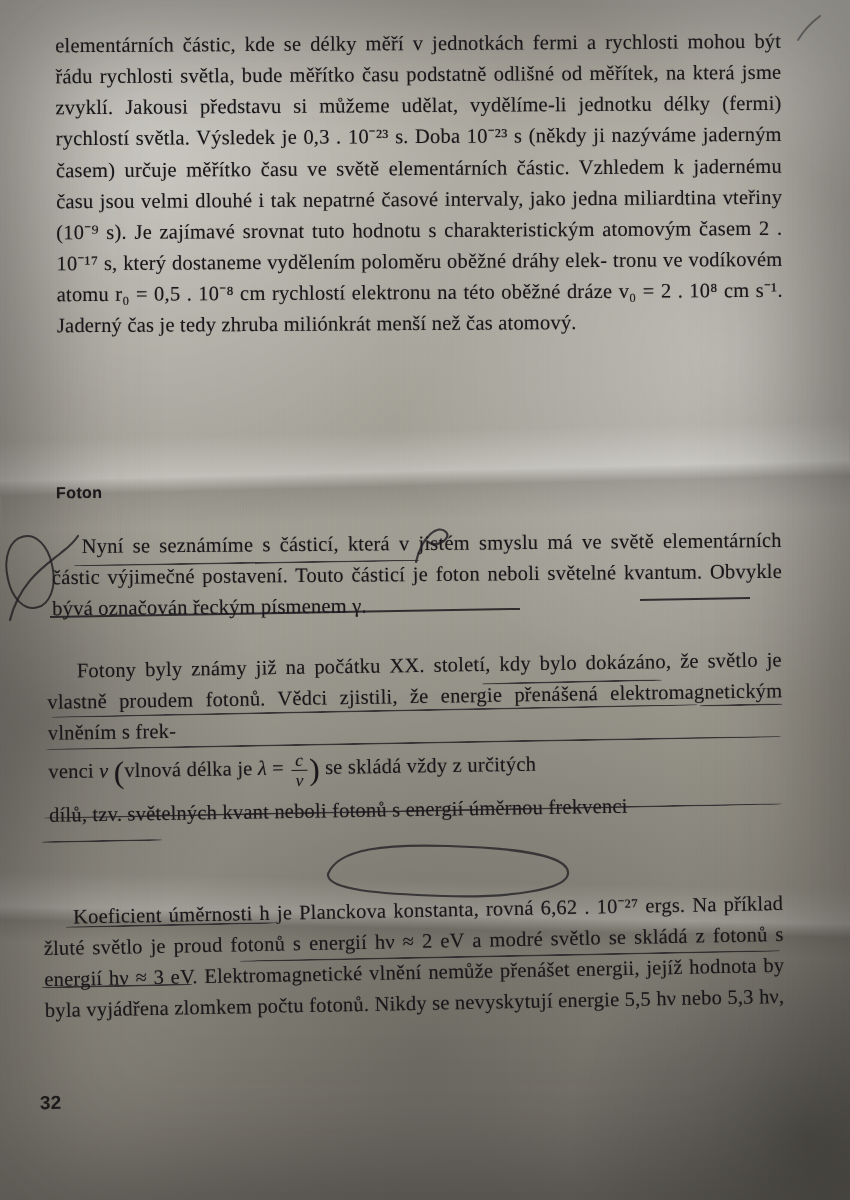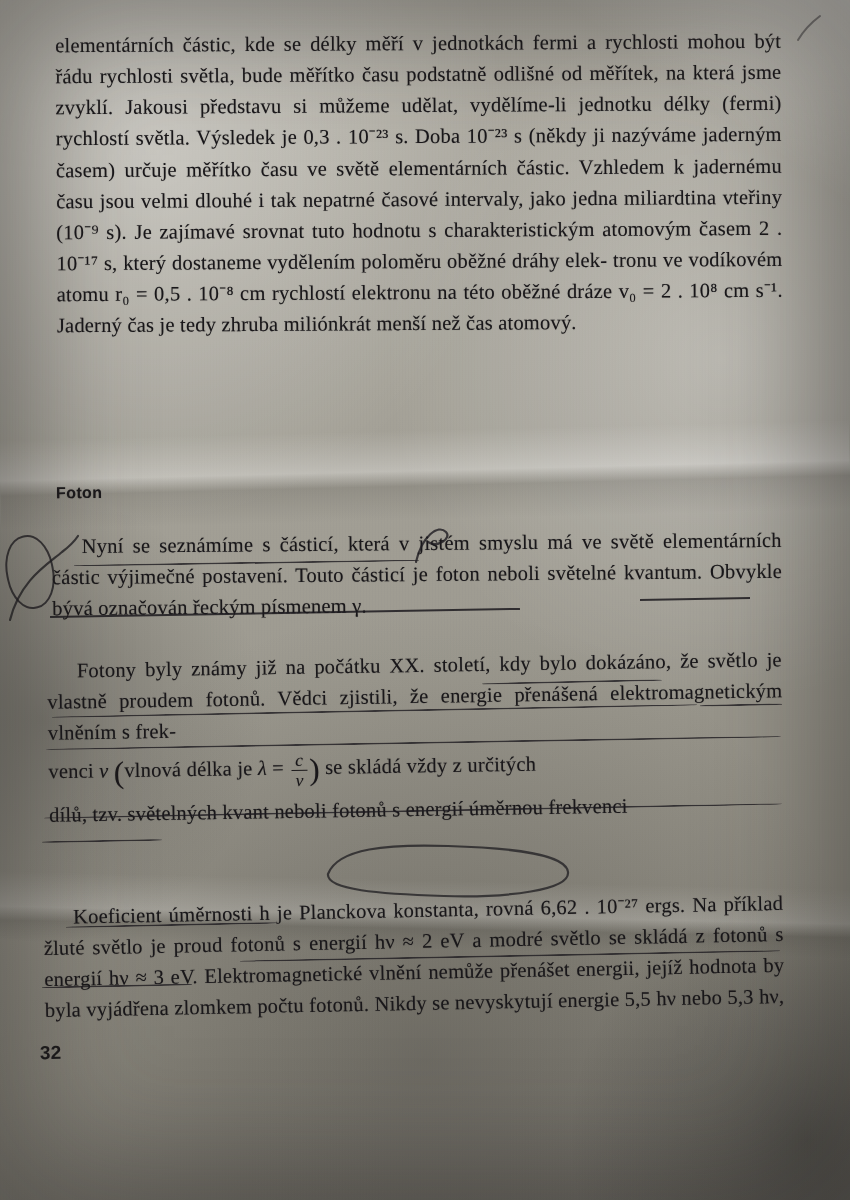--- a/index.html
+++ b/index.html
@@ -121,21 +121,21 @@
   .frac .den { display: block; padding: 0 4px; }
   .bigparen {
     font-size: 1.5em;
     font-style: normal;
     vertical-align: -0.18em;
   }
 
   .pagenum {
     position: absolute;
     left: 40px;
-    top: 1042px;
+    top: 1092px;
     font-family: "Liberation Sans", sans-serif;
     font-weight: bold;
     font-size: 19px;
     color: #1b191b;
     transform: rotate(-1deg);
   }
 
   
   .ann { position: absolute; pointer-events: none; }
   .underline {

